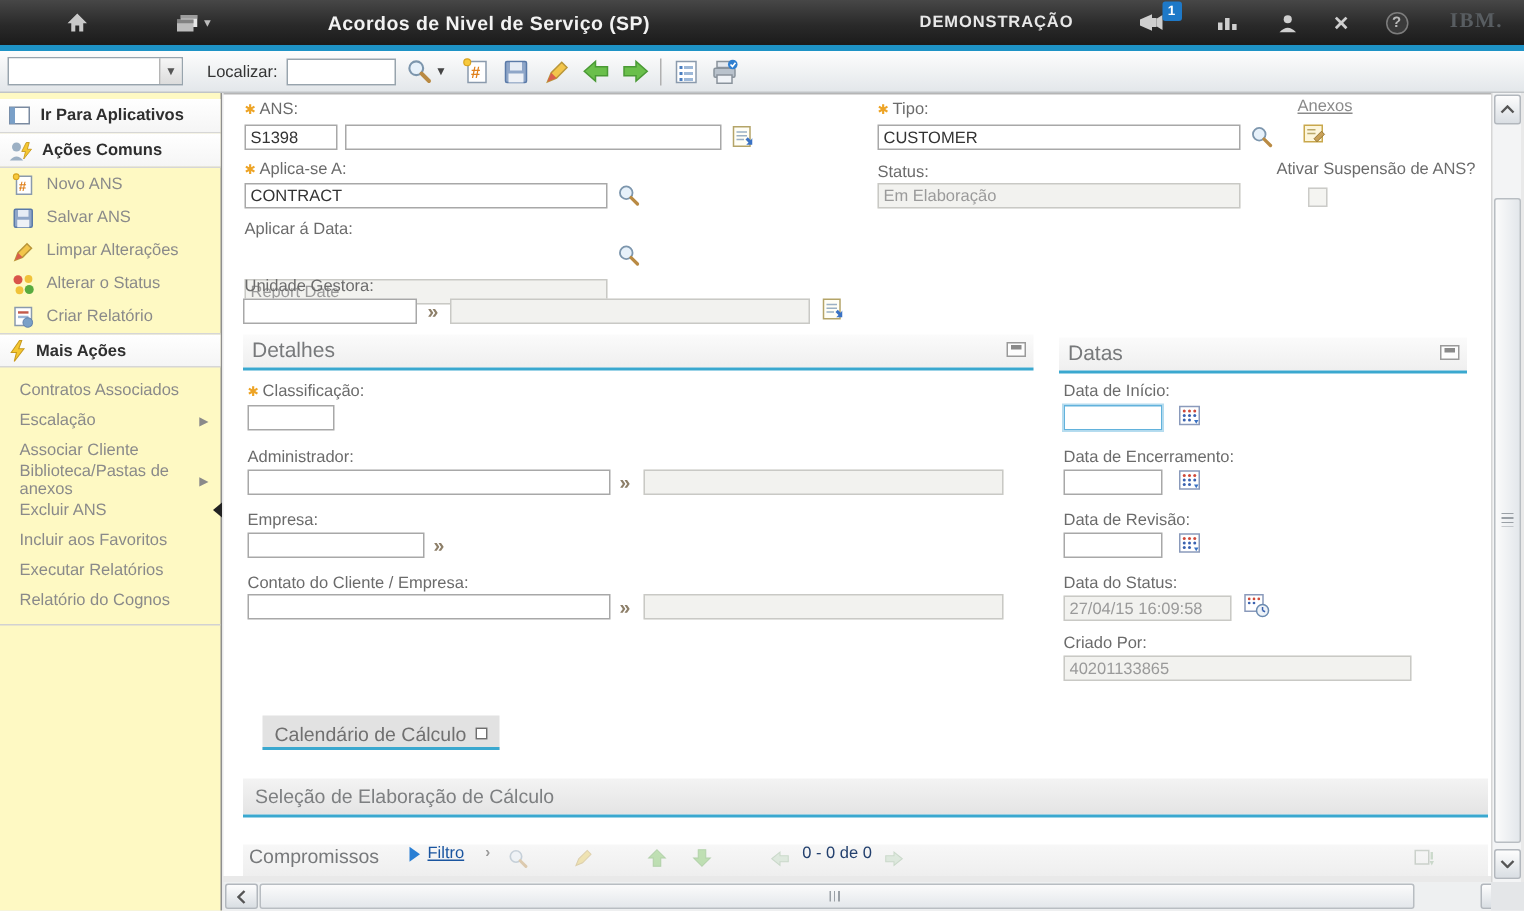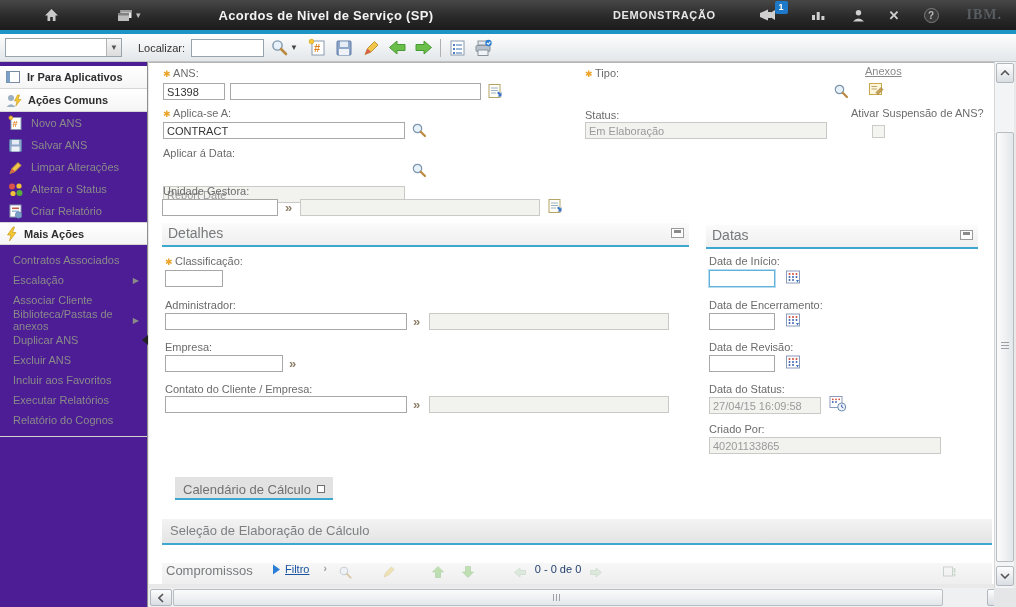--- a/index.html
+++ b/index.html
@@ -32,21 +32,21 @@
   .combo input { flex:1; border:0; outline:0; font-size:11px; padding:0 3px; min-width:0; }
   .combo-btn { width:15px; background:linear-gradient(#f6f6f6,#dcdcdc); border-left:1px solid #b5b5b5;
     color:#555; font-size:8px; text-align:center; line-height:17px; }
   .tb-lbl { margin-left:16px; font-size:11px; color:#333; }
   .tb-search { margin-left:6px; width:73px; height:18px; border:1px solid #98a4ad; font-size:11px; padding:0 3px; }
   .tb-btn { margin-left:5px; width:20px; height:20px; display:flex; align-items:center; justify-content:center; }
   .tb-sep { margin-left:7px; width:1px; height:18px; background:#b0b0b0; }
   .sm-caret { color:#444; font-size:8px; margin-left:1px; }
 
   
-  .sidebar { position:absolute; left:0; top:62px; width:148px; height:545px; background:#4c1d95;
+  .sidebar { position:absolute; left:0; top:62px; width:148px; height:545px; background:#fef9c3;
     border-right:1px solid #8f8f8f; padding-top:4px; }
   .side-head { display:flex; align-items:center; gap:6px; height:23px; padding-left:5px;
     font-size:11px; font-weight:bold; color:#2e2e2e; border-bottom:1px solid #d6d6d6;
     background:linear-gradient(#ffffff,#f5f5f5); }
   .side-head.bt { border-top:1px solid #d6d6d6; }
   .side-item { display:flex; align-items:center; gap:7px; height:22px; padding-left:7px; font-size:11px; color:#8a8a8a; }
   .side-item .ic { width:17px; display:flex; justify-content:center; }
   .menu2 { border-bottom:1px solid #d2d2d2; padding:5px 0 6px; }
   .menu2 .side-item { height:20px; padding-left:13px; }
   .sub-arrow { margin-left:auto; padding-right:8px; color:#8a8a8a; font-size:8px; }
@@ -315,23 +315,20 @@
         <span class="sub-arrow">▶</span>
       </div>
     <div class="side-item">
         <span>Associar Cliente</span>
       </div>
     <div class="side-item">
         <span>Biblioteca/Pastas de anexos</span>
         <span class="sub-arrow">▶</span>
       </div>
     <div class="side-item">
-        <span>Duplicar ANS</span>
-      </div>
-    <div class="side-item">
         <span>Excluir ANS</span>
       </div>
     <div class="side-item">
         <span>Incluir aos Favoritos</span>
       </div>
     <div class="side-item">
         <span>Executar Relatórios</span>
       </div>
     <div class="side-item">
         <span>Relatório do Cognos</span>
@@ -349,20 +346,21 @@
     <svg width="16" height="17">
         <rect x="2" y="1.5" width="11" height="13" fill="#fffef6" stroke="#b4a468"></rect>
         <line x1="4" y1="5" x2="11" y2="5" stroke="#9ab0c4"></line>
         <line x1="4" y1="7.5" x2="11" y2="7.5" stroke="#9ab0c4"></line>
         <line x1="4" y1="10" x2="9" y2="10" stroke="#9ab0c4"></line>
         <path d="M14.5 9 V13.5 H10.5 L12 12 L10 10 L11.5 8.5 L13.5 10.5 Z" fill="#3a72c4"></path>
       </svg>
   </span>
 
   <span class="lbl req" style="left:436px; top:4px">Tipo:</span>
+  <input class="inp" style="left: 436px; top: 20px; width: 242px;" value="CUSTOMER">
   <span class="fic" style="left:684px; top:20px">
     <svg width="17" height="17">
         <circle cx="6.5" cy="6.5" r="4.2" fill="#e7f1fa" stroke="#7d96ad" stroke-width="1.2"></circle>
         <line x1="9.7" y1="9.7" x2="14" y2="14" stroke="#b98a43" stroke-width="2.2" stroke-linecap="round"></line>
       </svg>
   </span>
 
   <span class="link-gray" style="left:716px; top:2px">Anexos</span>
   <span class="fic" style="left:719px; top:18px">
     <svg width="17" height="16">

